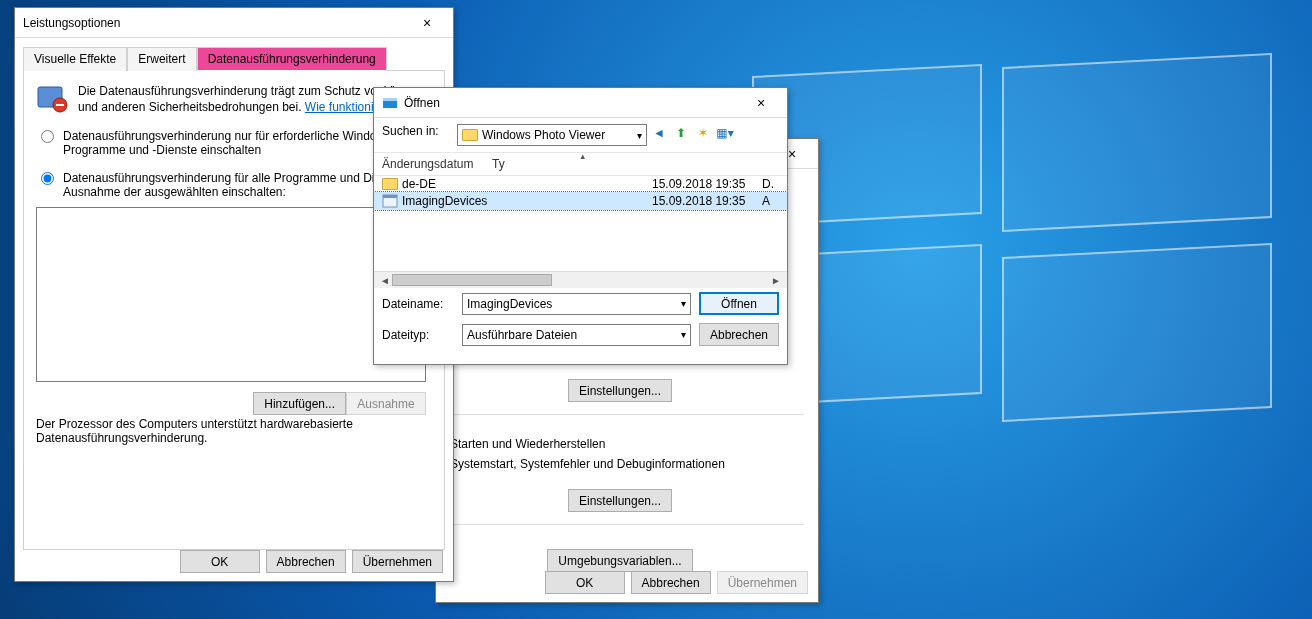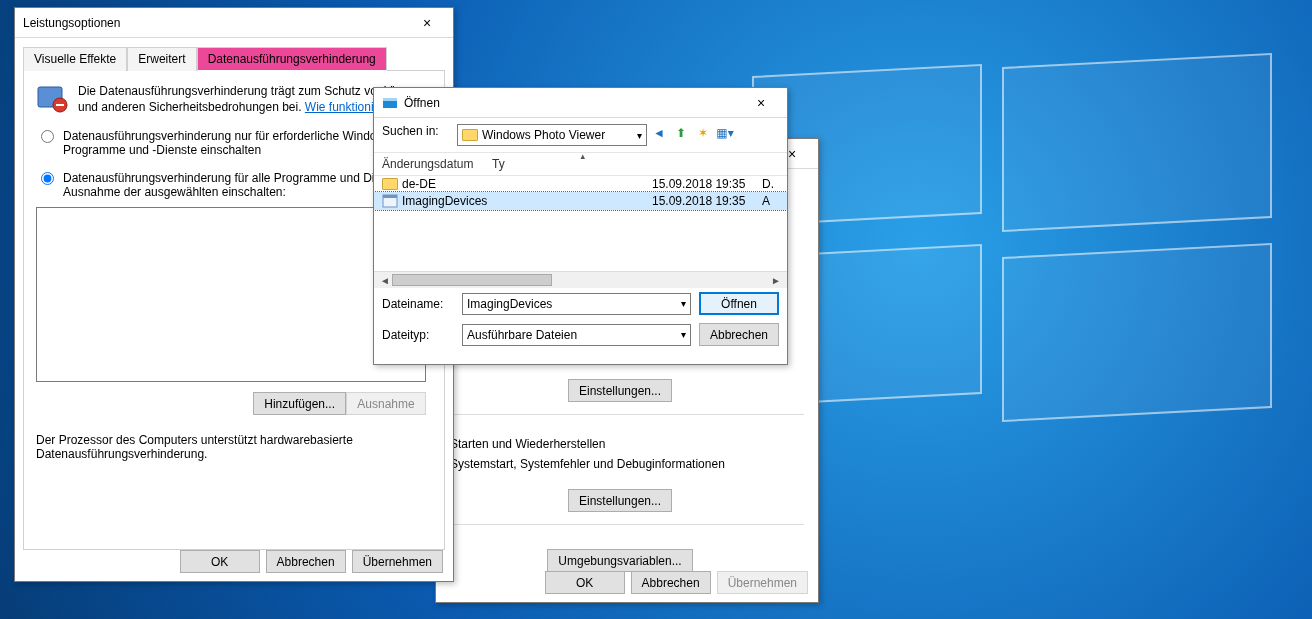--- a/index.html
+++ b/index.html
@@ -32,21 +32,21 @@
   #w1 .desc p { margin:0; font-size:12px; line-height:1.35;}
   a.link { color:#0066cc; text-decoration:underline;}
   .radio-row{ display:flex; gap:6px; margin-top:14px; align-items:flex-start;}
   .radio-row input{ margin-top:1px;}
   .listbox{ margin-top:8px; width:390px; height:175px; border:1px solid #7a7a7a; background:#fff;}
   .btnrow{ display:flex; justify-content:flex-end; margin-top:10px;}
   .btn{ min-width:80px; height:23px; border:1px solid #adadad; background:#e1e1e1; font-size:12px; display:inline-flex; align-items:center; justify-content:center; padding:0 10px;}
   .btn:disabled, .btn.disabled{ color:#888; border-color:#d4d4d4; background:#f0f0f0;}
   .btn.primary{ border:2px solid #0078d7; background:#e5f1fb;}
   .foot{ position:absolute; bottom:8px; right:10px; display:flex; gap:6px;}
-  .proc-note{ margin-top:18px; font-size:12px;}
+  .proc-note{ margin-top:2px; font-size:12px;}
 
   
   #w2 { left:435px; top:138px; width:384px; height:465px; }
   #w2 .group{ padding:16px 14px 6px 14px; border-bottom:none;}
   #w2 .glabel{ font-size:12px; }
   #w2 .gdesc{ font-size:12px; margin:6px 0 12px 0;}
   #w2 .gbtn{ display:flex; justify-content:center; padding:0 14px 6px 0;}
   .sep{ border-top:1px solid #dcdcdc; margin:6px 14px;}
 
   

